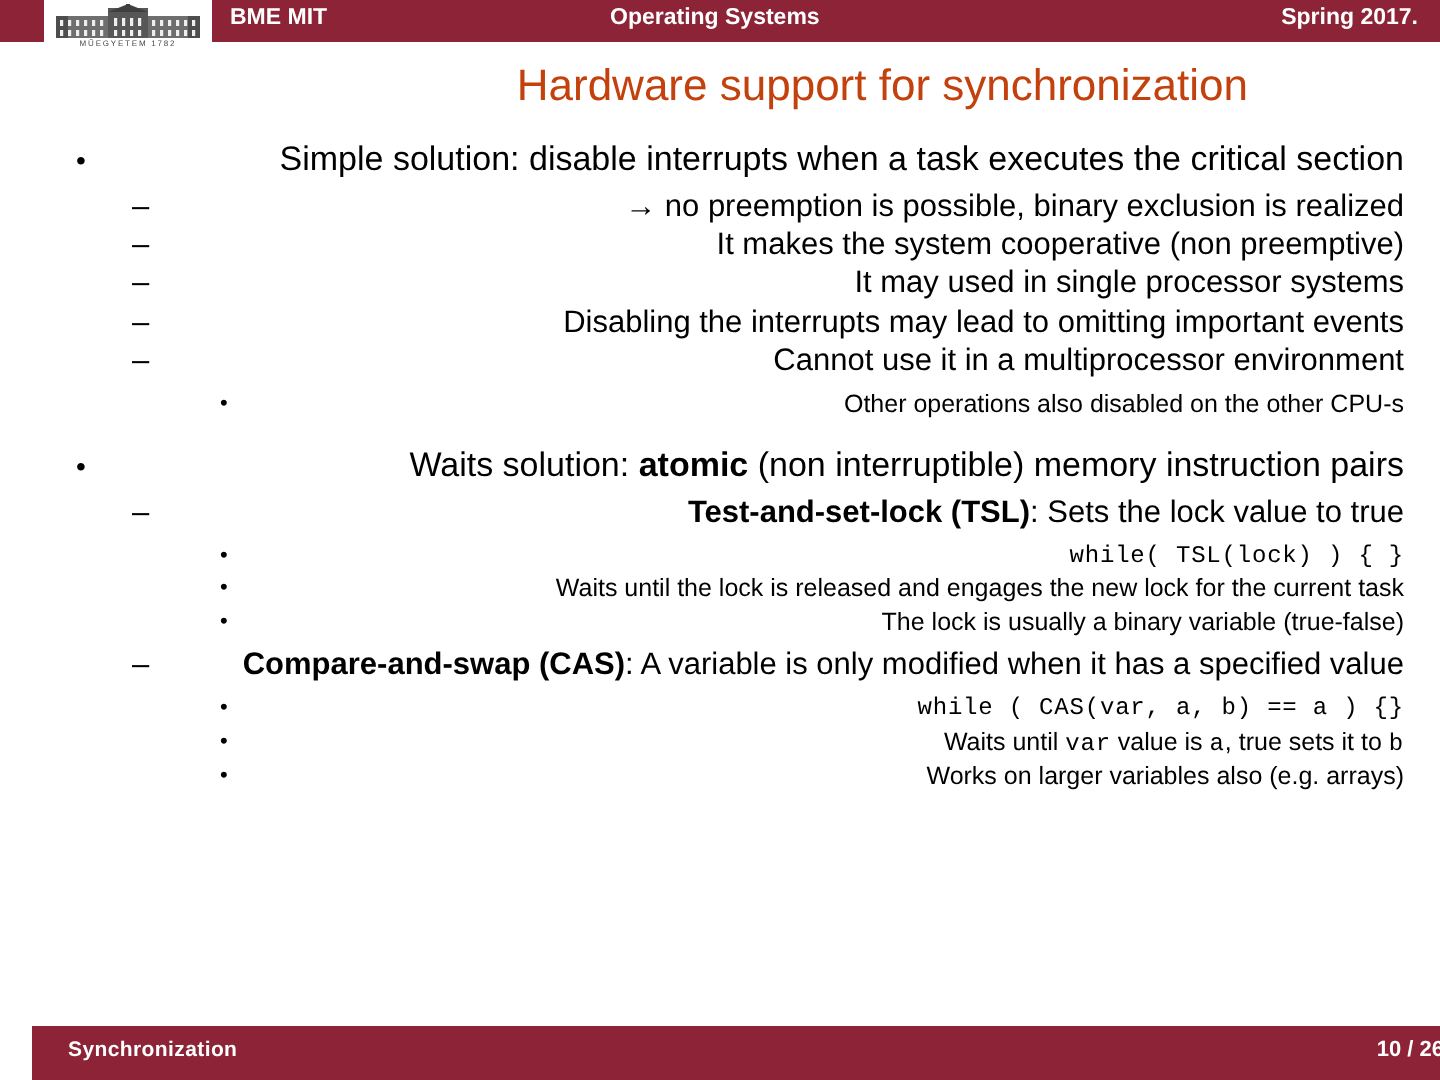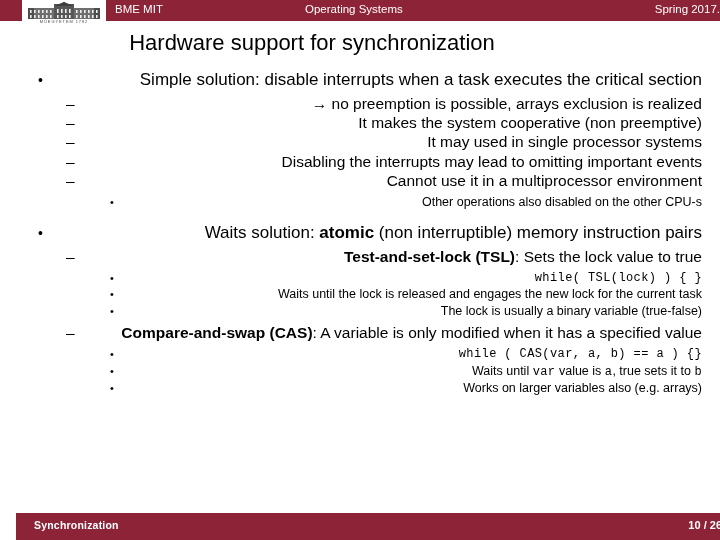--- a/index.html
+++ b/index.html
@@ -52,35 +52,36 @@
     line-height: 5px;
     white-space: nowrap;
   }
   .hdr-text {
     position: absolute;
     top: 3px;
     font-size: 11.5px;
     color: #ffffff;
     font-family: "Liberation Sans", sans-serif;
     white-space: nowrap;
+    font-weight: bold;
   }
   .hdr-left  { left: 115px; }
   .hdr-mid   { left: 305px; }
-  .hdr-right { right: 0; }
+  .hdr-right { right: 11px; }
 
   
   .slide-title {
     position: absolute;
     top: 30px;
     left: 0;
     width: 624px;
-    text-align: center;
+    text-align: right;
     font-size: 22px;
     line-height: 26px;
-    color: #000000;
+    color: #c2410c;
     font-family: "Liberation Sans", sans-serif;
   }
 
   
   .body-area {
     position: absolute;
     top: 70px;
     left: 0;
     width: 720px;
   }
@@ -229,21 +230,21 @@
     <div class="marker">•</div>
     <div class="txt">Simple solution: disable interrupts when a task executes the critical section</div>
   </div>
 
   <div class="gap-sm"></div>
 
   <div class="row lvl2">
     <div class="marker">–</div>
     <div class="txt">
       <span>→</span>
-      <span>no preemption is possible, arrays exclusion is realized</span>
+      <span>no preemption is possible, binary exclusion is realized</span>
     </div>
   </div>
 
   <div class="row lvl2">
     <div class="marker">–</div>
     <div class="txt">It makes the system cooperative (non preemptive)</div>
   </div>
 
   <div class="row lvl2">
     <div class="marker">–</div>

